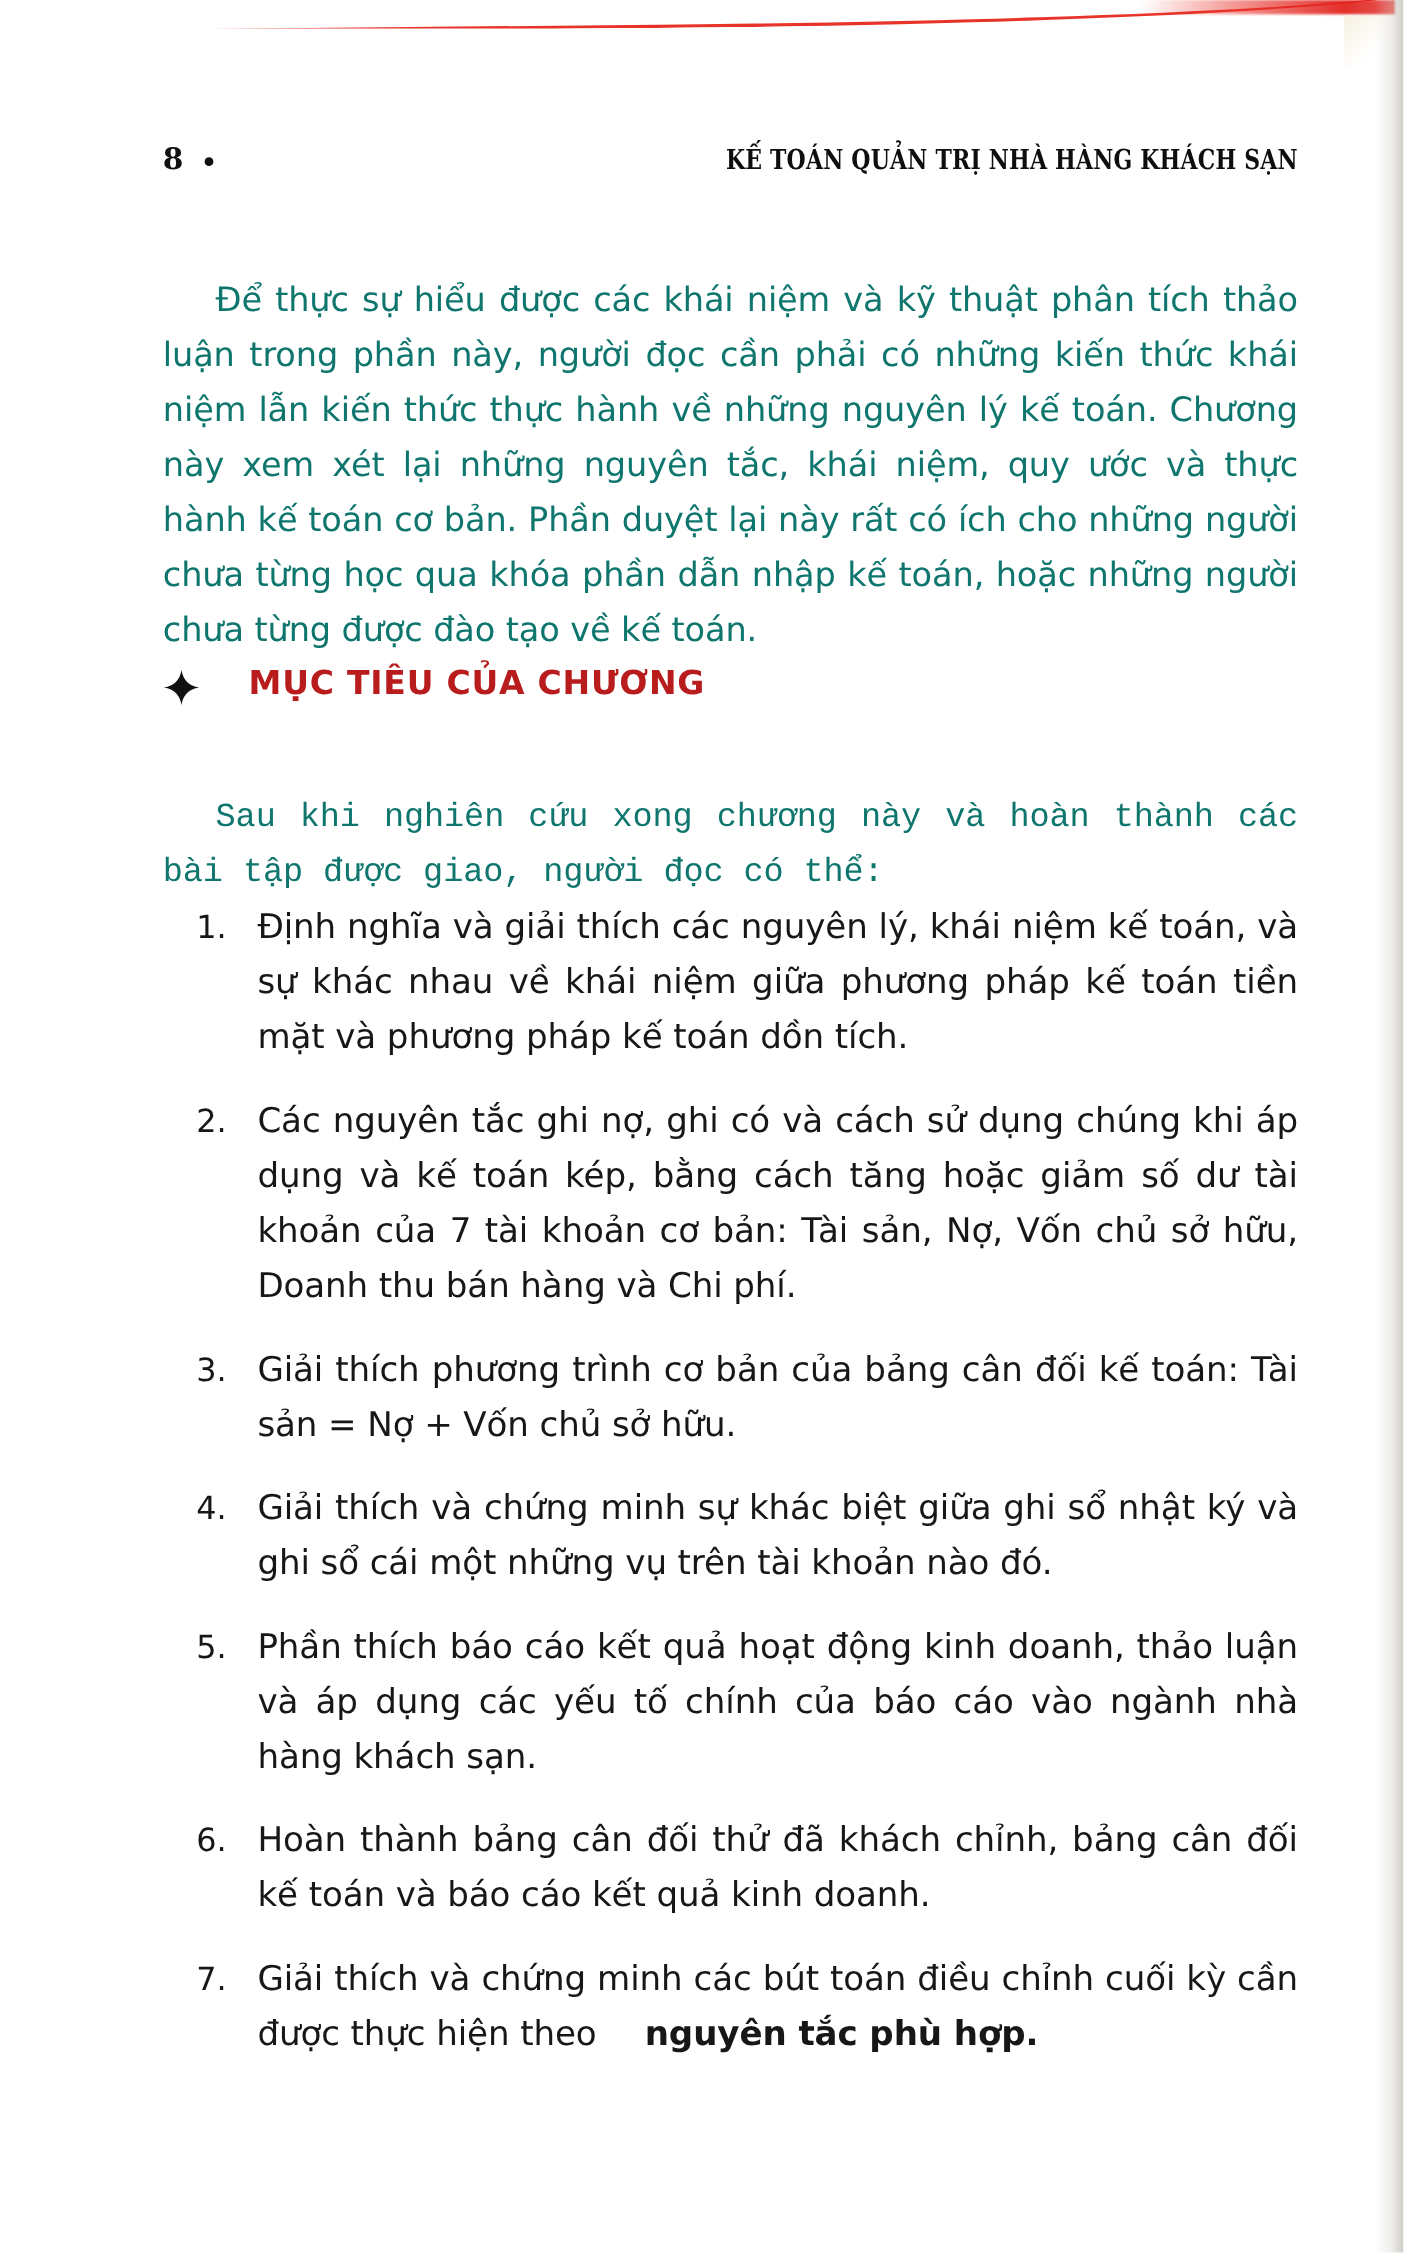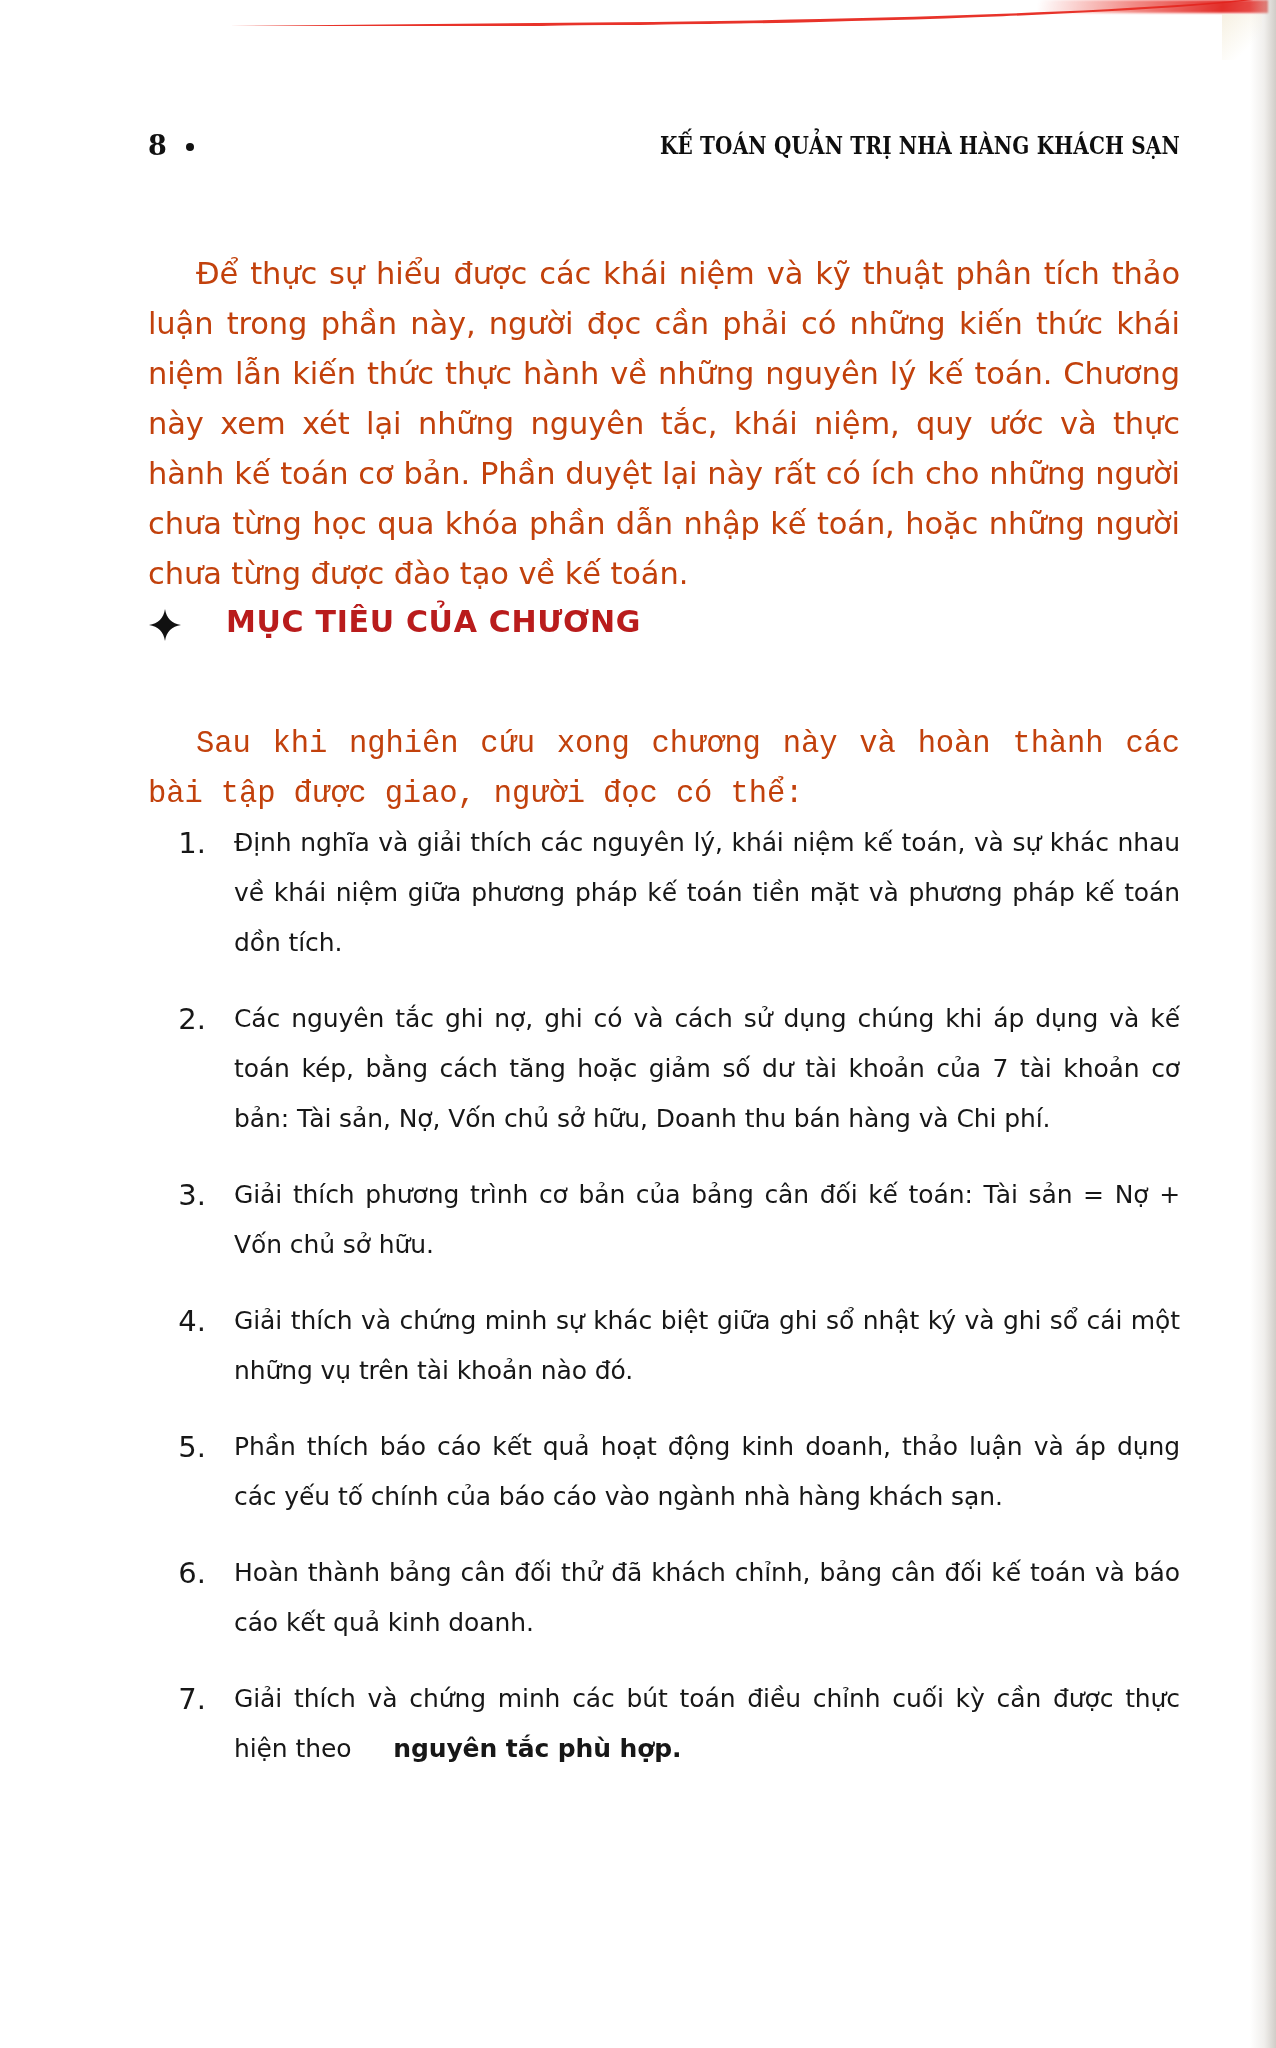--- a/index.html
+++ b/index.html
@@ -116,21 +116,21 @@
 
   
   .para {
     position: absolute;
     width: 1032px;
     font-size: 30.5px;
     line-height: 50px;
     text-align: justify;
     text-justify: inter-word;
     letter-spacing: -0.1px;
-    color: #c2410c;
+    color: #0f766e;
   }
   .para.intro { top: 218px; text-indent: 48px; }
   .para.goal  { top: 688px; text-indent: 48px; font-family: Liberation Mono, monospace; }
 
   
   .section-head {
     position: absolute;
     left: 0;
     top: 604px;
     width: 1032px;
@@ -171,21 +171,21 @@
     left: 6px;
     top: 0;
     width: 52px;
     text-align: right;
     font-size: 29px;
     line-height: 50px;
     color: #171717;
   }
   .li .txt {
     display: block;
-    font-size: 25px;
+    font-size: 31px;
     line-height: 50px;
     text-align: justify;
     text-justify: inter-word;
     letter-spacing: -0.1px;
     color: #171717;
   }
   .li .txt b { font-weight: 700; margin-left: 34px; }
 </style>
 </head>
 <body>

